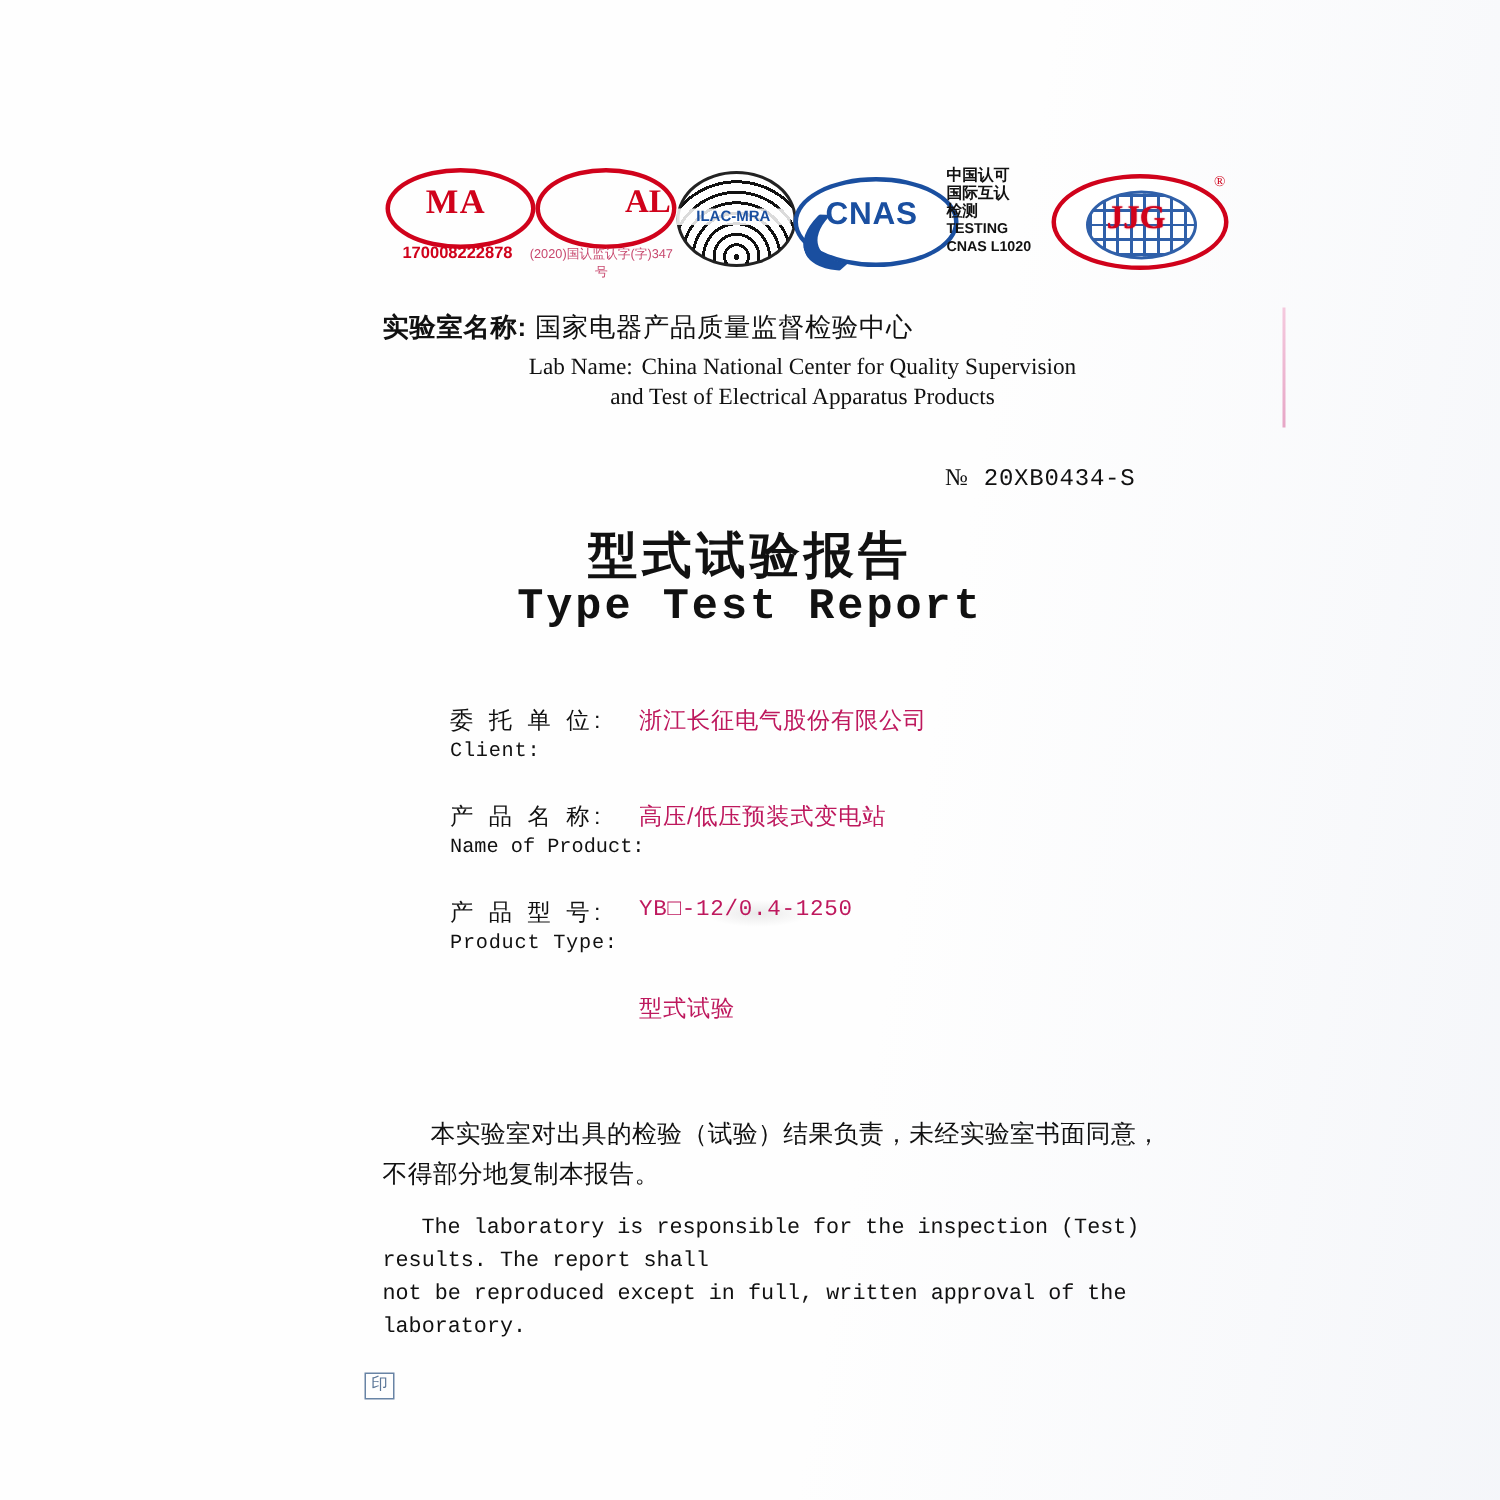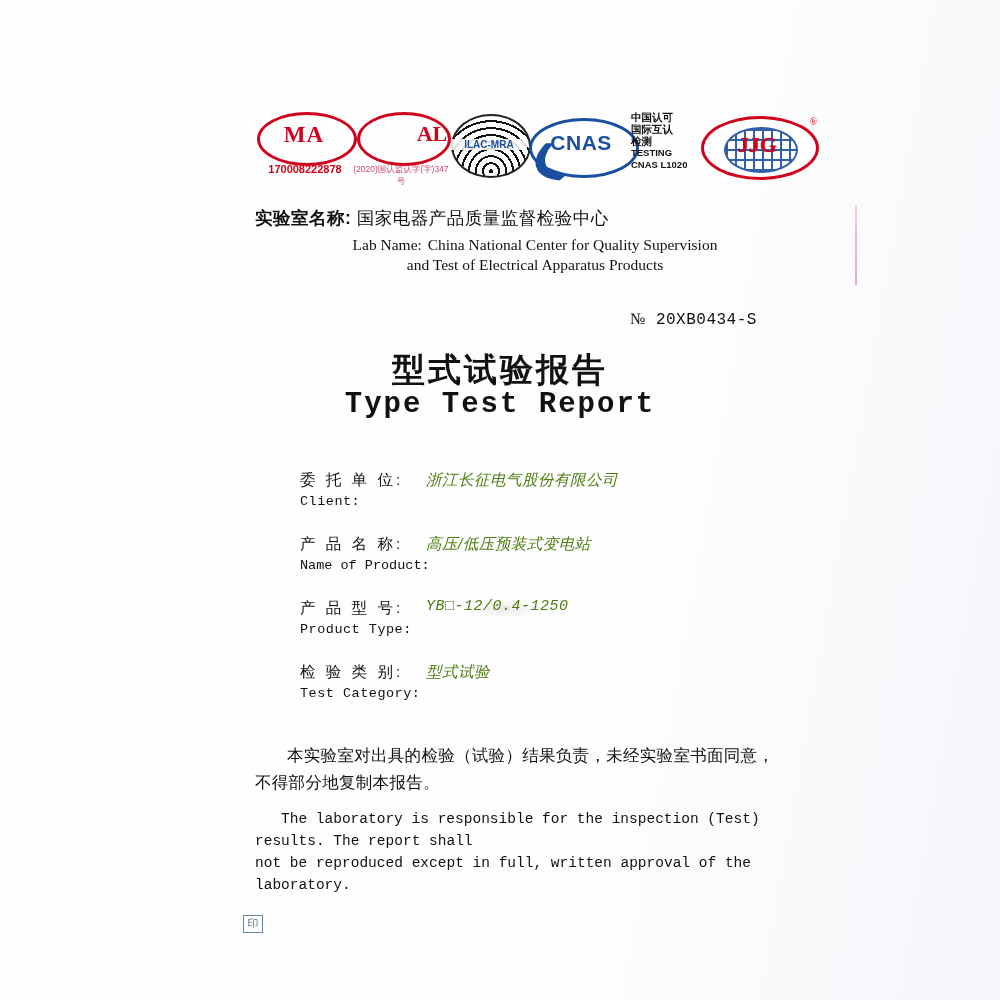--- a/index.html
+++ b/index.html
@@ -301,24 +301,23 @@
     letter-spacing: .5px;
     color: #111;
     white-space: nowrap;
   }
   .field-value {
     position: absolute;
     left: 126px;
     top: 0;
     font-family: "Liberation Sans", sans-serif;
     font-size: 15.5px;
-    color: #4d7c0f;
+    color: #be185d;
     letter-spacing: .5px;
     white-space: nowrap;
-    font-style: italic;
   }
   .field-value.mono {
     font-family: "Liberation Mono", monospace;
     font-size: 15px;
   }
   .field-1 .field-labels { width: 120px; }
   .field-2 .field-labels { width: 124px; }
   .field-2 .field-en { letter-spacing: 0; }
   .field-3 .field-en { letter-spacing: .5px; }
 
@@ -456,24 +455,20 @@
 
     <div class="field field-3">
       <div class="field-labels">
         <div class="field-cn">产 品 型 号:</div>
         <div class="field-en">Product Type:</div>
       </div>
       <div class="field-value mono">YB□-12/0.4-1250</div>
     </div>
 
     <div class="field field-4">
-      <div class="field-labels">
-        <div class="field-cn">检 验 类 别:</div>
-        <div class="field-en">Test Category:</div>
-      </div>
       <div class="field-value">型式试验</div>
     </div>
 
   </div>
 
   <div class="statement-cn">
     <span class="indent"></span><span>本实验室对出具的检验（试验）结果负责，未经实验室书面同意，</span>
     <div>不得部分地复制本报告。</div>
   </div>
 

